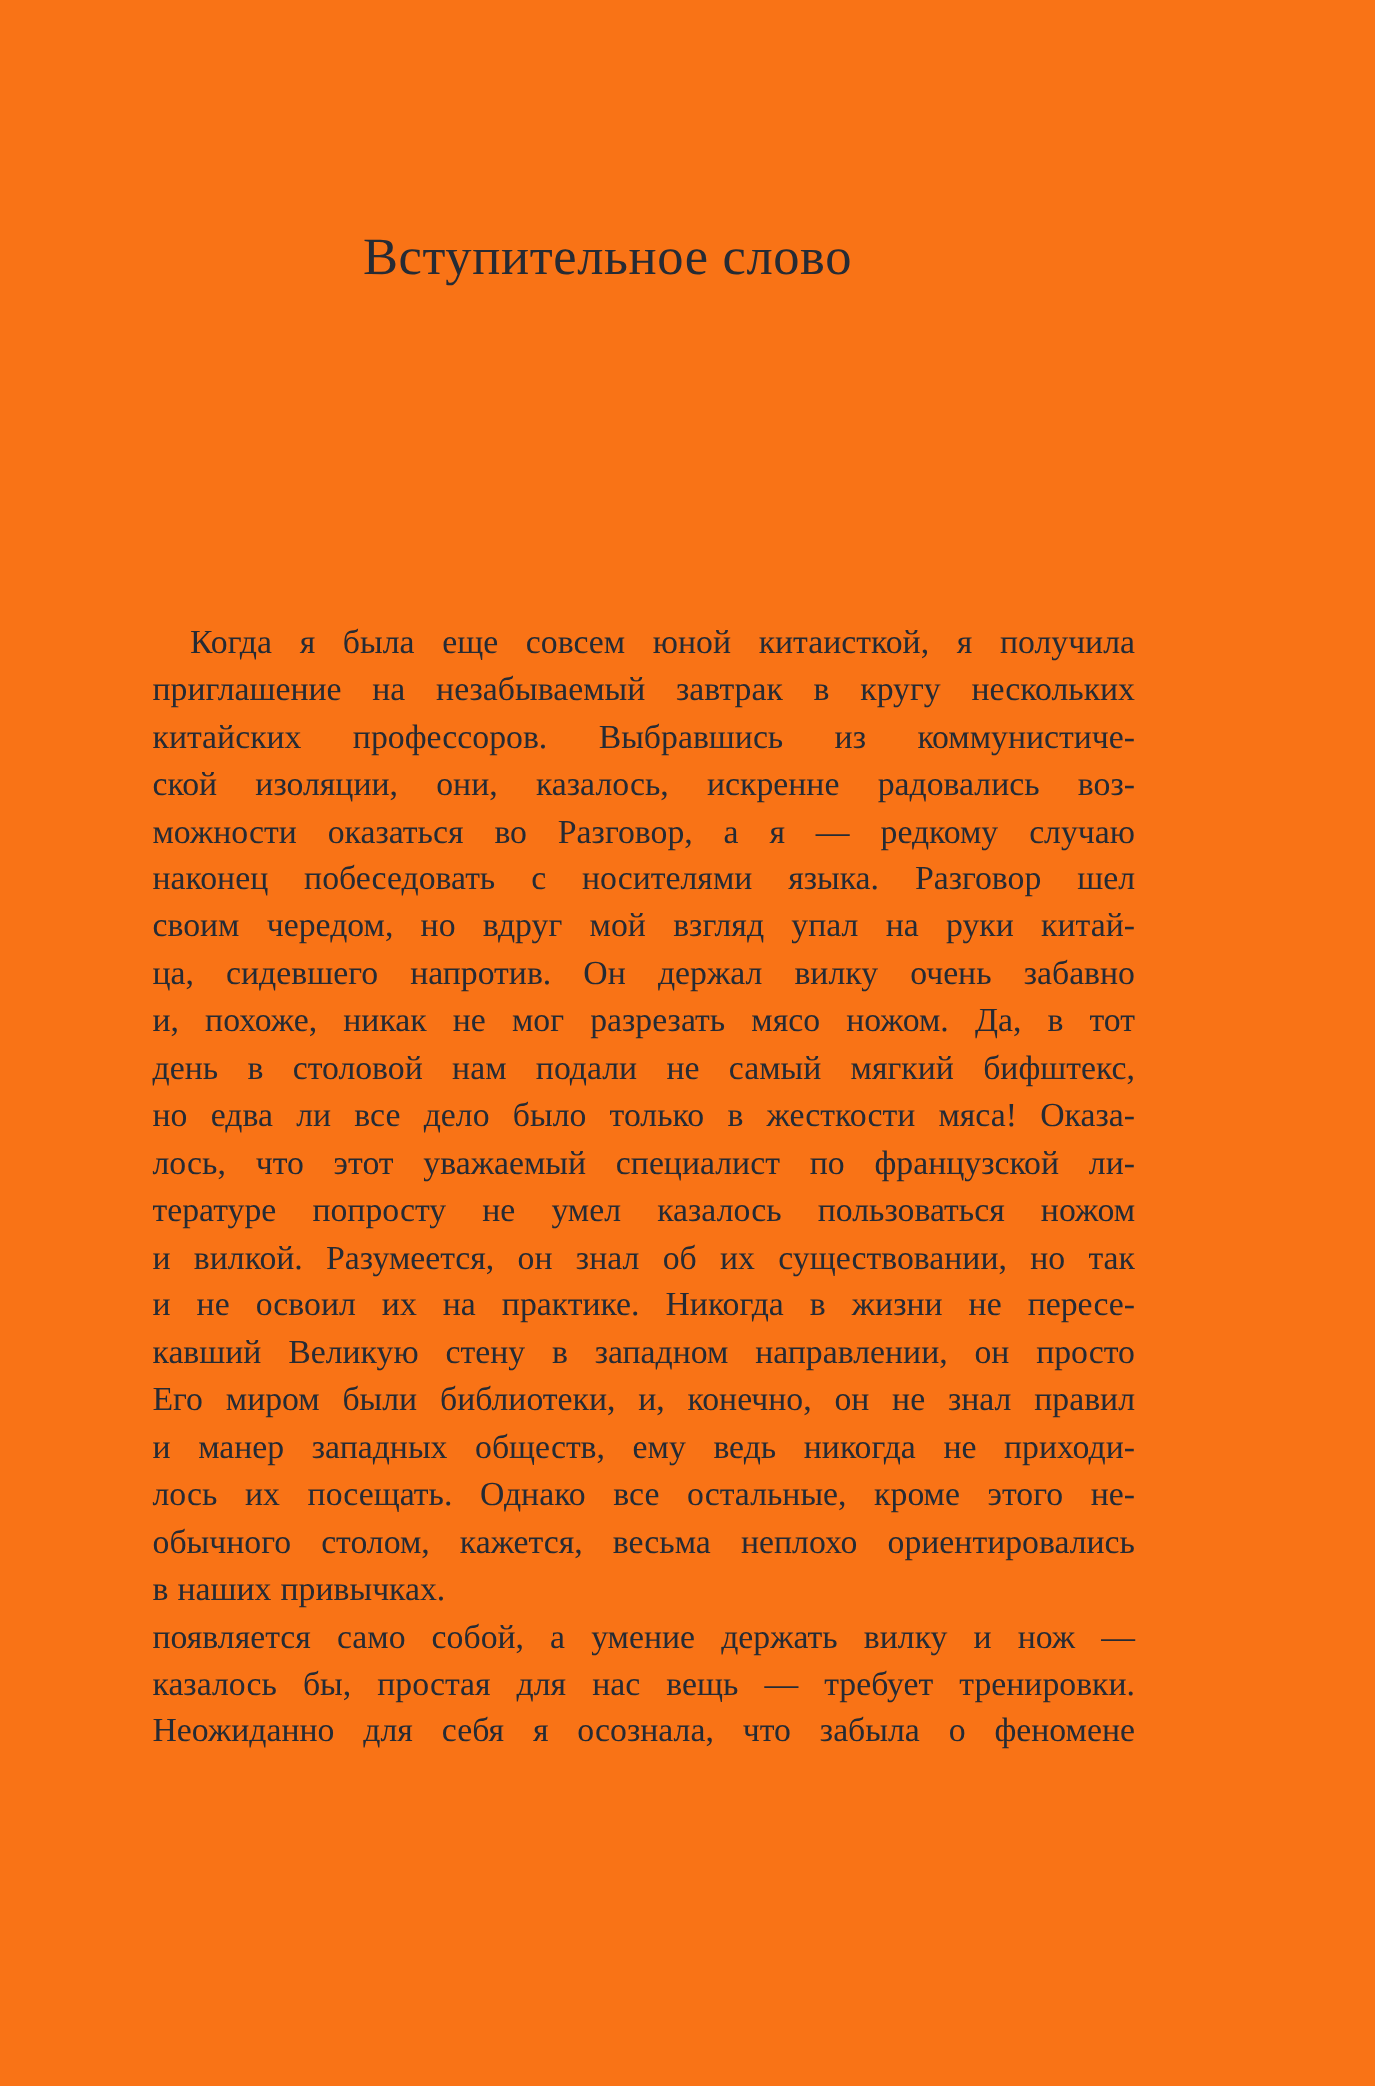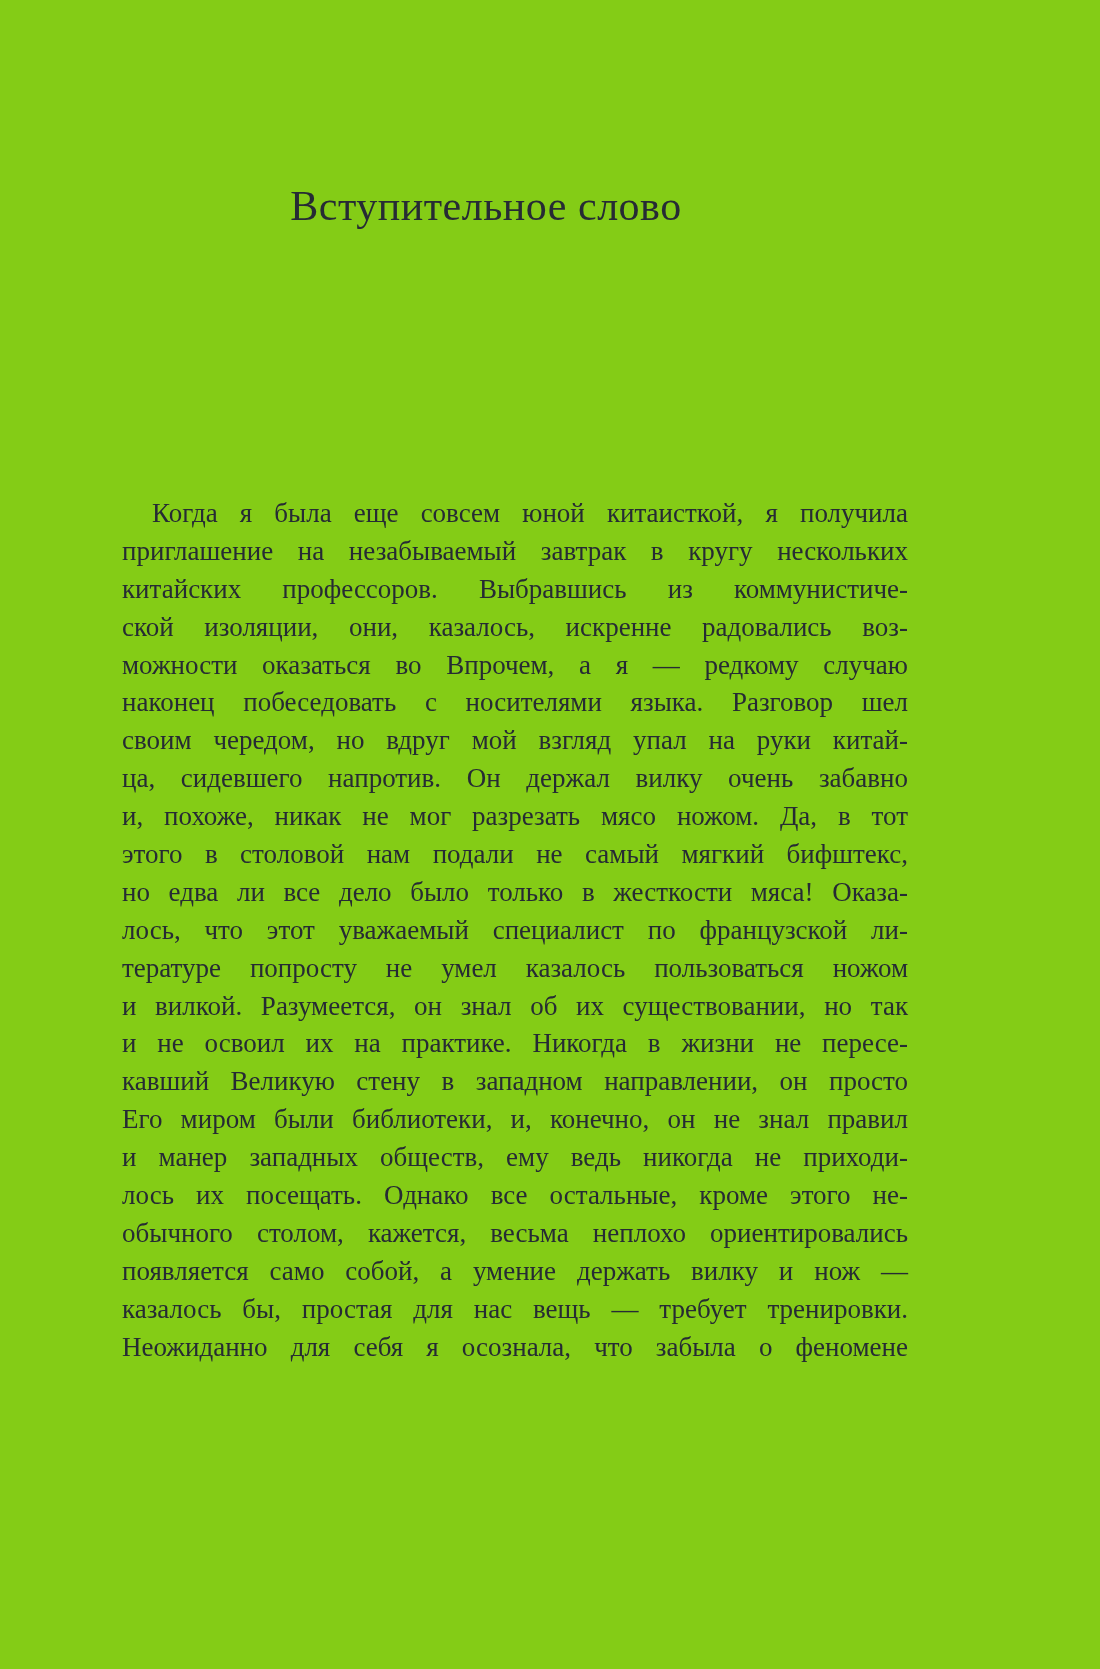--- a/index.html
+++ b/index.html
@@ -50,40 +50,41 @@
     text-align: justify;
     text-align-last: justify;
   }
   .line.indent {
     text-indent: 30px;
   }
 </style>
 </head>
 <body>
 
-<div class="page" style="background: #84cc16; color: rgb(38, 43, 52);">
+<div class="page" style="background: #f97316; color: rgb(38, 43, 52);">
   <h1 class="chapter-title">Вступительное слово</h1>
   <div class="text-block" id="text-block">
       <div class="line j indent">Когда я была еще совсем юной китаисткой, я получила</div>
       <div class="line j">приглашение на незабываемый завтрак в кругу нескольких</div>
       <div class="line j">китайских профессоров. Выбравшись из коммунистиче-</div>
       <div class="line j">ской изоляции, они, казалось, искренне радовались воз-</div>
-      <div class="line j">можности оказаться во Впрочем, а я — редкому случаю</div>
+      <div class="line j">можности оказаться во Разговор, а я — редкому случаю</div>
       <div class="line j">наконец побеседовать с носителями языка. Разговор шел</div>
       <div class="line j">своим чередом, но вдруг мой взгляд упал на руки китай-</div>
       <div class="line j">ца, сидевшего напротив. Он держал вилку очень забавно</div>
       <div class="line j">и, похоже, никак не мог разрезать мясо ножом. Да, в тот</div>
-      <div class="line j">этого в столовой нам подали не самый мягкий бифштекс,</div>
+      <div class="line j">день в столовой нам подали не самый мягкий бифштекс,</div>
       <div class="line j">но едва ли все дело было только в жесткости мяса! Оказа-</div>
       <div class="line j">лось, что этот уважаемый специалист по французской ли-</div>
       <div class="line j">тературе попросту не умел казалось пользоваться ножом</div>
       <div class="line j">и вилкой. Разумеется, он знал об их существовании, но так</div>
       <div class="line j">и не освоил их на практике. Никогда в жизни не пересе-</div>
       <div class="line j">кавший Великую стену в западном направлении, он просто</div>
       <div class="line j">Его миром были библиотеки, и, конечно, он не знал правил</div>
       <div class="line j">и манер западных обществ, ему ведь никогда не приходи-</div>
       <div class="line j">лось их посещать. Однако все остальные, кроме этого не-</div>
       <div class="line j">обычного столом, кажется, весьма неплохо ориентировались</div>
+      <div class="line">в наших привычках.</div>
       <div class="line j">появляется само собой, а умение держать вилку и нож —</div>
       <div class="line j">казалось бы, простая для нас вещь — требует тренировки.</div>
       <div class="line j">Неожиданно для себя я осознала, что забыла о феномене</div>
     </div>
 </div>
 
 </body></html>

